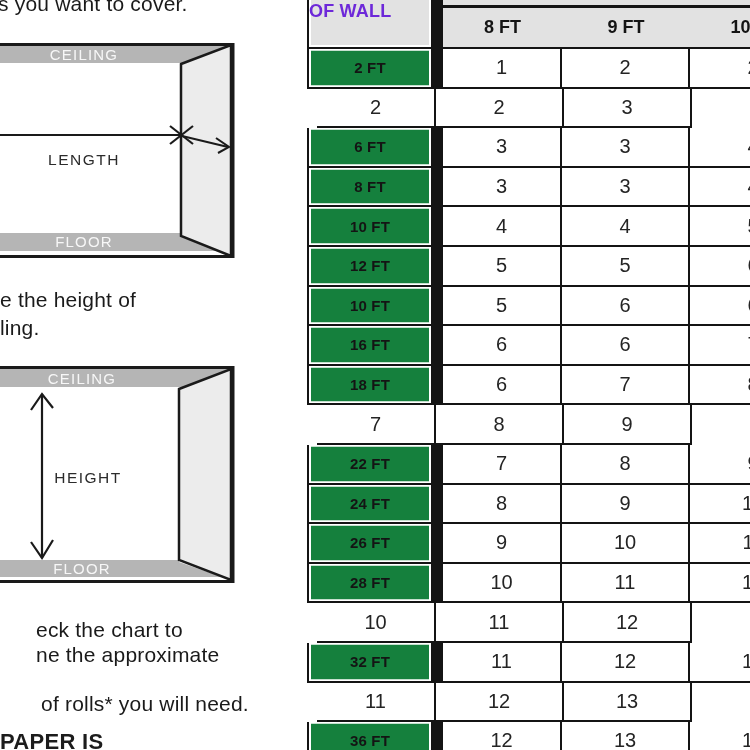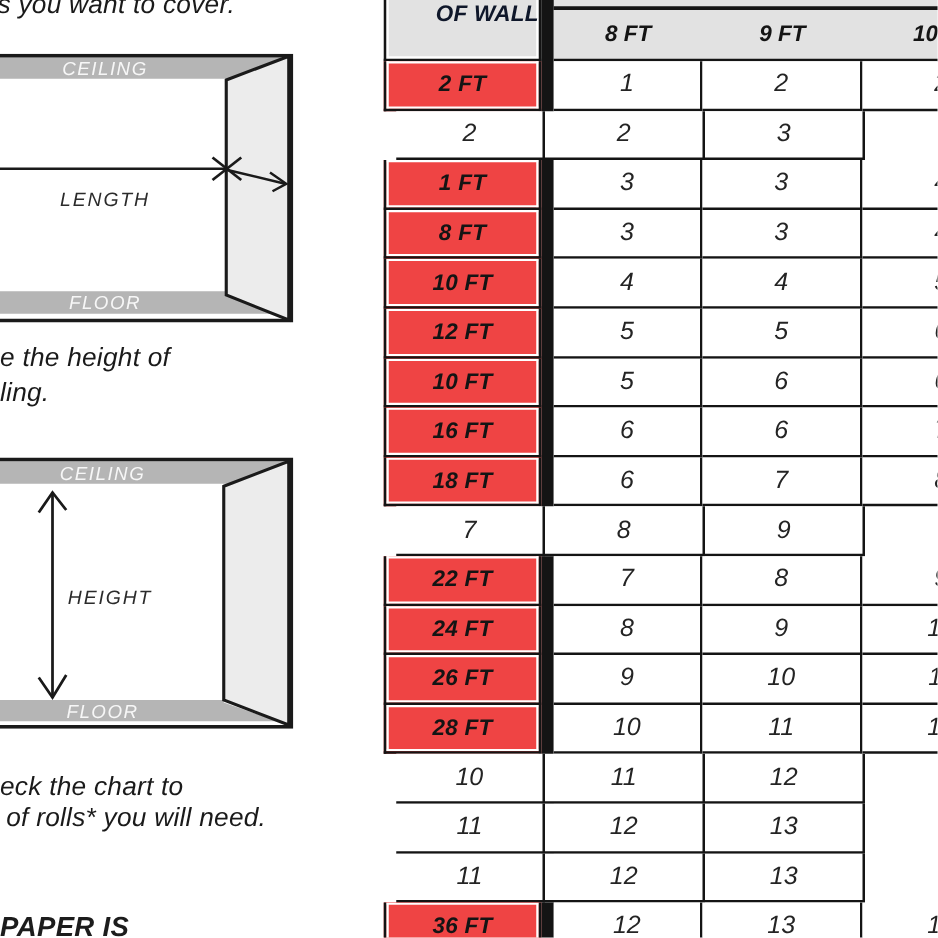--- a/index.html
+++ b/index.html
@@ -1,25 +1,25 @@
 <!DOCTYPE html>
 <html><head>
 <meta charset="utf-8">
 <style>
   html,body { margin:0; padding:0; }
   .stage {
     position:relative; width:750px; height:750px; overflow:hidden;
-    background:#ffffff; font-family:"Liberation Sans", sans-serif; color:#1c1c1c;font-style:italic;
+    background:#ffffff; font-family:"Liberation Sans", sans-serif; color:#1c1c1c;
   }
   
   .note { position:absolute; left:0; font-size:21px; letter-spacing:0.2px; color:#1a1a1a; white-space:nowrap; }
   .note-top  { top:-8px; left:-2px; }
-  .note-mid  { top:273px; line-height:28px; }
-  .note-chart{ top:617px; line-height:25px; }
-  .note-chart .indent { padding-left:5px; }
+  .note-mid  { top:286px; line-height:28px; }
+  .note-chart{ top:617px; line-height:25px;padding-left:36px; }
+  .note-chart .indent { padding-left:5px;margin-top:24px; }
   .note-bold { position:absolute; left:0; top:729px; font-size:22px; font-weight:bold; letter-spacing:0.3px; white-space:nowrap; }
   
   .diag { position:absolute; left:0; }
   .diag1 { top:43px; }
   .diag2 { top:366px; }
   .diag text { font-family:"Liberation Sans", sans-serif; }
   .band-label { fill:#f7f7f7; font-size:15px; letter-spacing:1.2px; }
   .dim-label  { fill:#2b2b2b; font-size:15.5px; letter-spacing:1.5px; }
   
   .table-wrap { position:absolute; left:307px; top:-35px; width:700px; }
@@ -28,41 +28,41 @@
     position:absolute; left:136px; top:0; width:560px; height:43px;
     box-sizing:border-box; background:#e2e2e2; border-bottom:3px solid #141414;
   }
   .corner-cell {
     position:absolute; left:0; top:0; width:126px; height:84px; box-sizing:border-box;
     background:#e2e2e2; border-left:2.5px solid #141414; border-right:2.5px solid #141414;
     border-bottom:2.5px solid #141414;
     box-shadow: inset 2px 0 0 #fff, inset -2px 0 0 #fff, inset 0 -2px 0 #fff;
   }
   .corner-cell span {
-    position:absolute; top:36px; left:0; width:100%; text-align:right;
-    font-weight:bold; font-size:18px; color:#0f172a; letter-spacing:0.2px;
+    position:absolute; top:36px; left:0; width:100%; text-align:left;
+    font-weight:bold; font-size:18px; color:#6d28d9; letter-spacing:0.2px;
   }
   .col-headers {
     position:absolute; left:136px; top:43px; width:560px; height:41px; box-sizing:border-box;
     background:#e2e2e2; border-bottom:2.5px solid #141414; display:flex;
   }
   .col-headers .ch {
     display:flex; align-items:center; justify-content:center;
     font-weight:bold; font-size:18px; color:#141414;
   }
   .ch.c0 { width:119px; } .ch.c1 { width:128px; } .ch.c2 { width:128px; }
   .rows { position:absolute; left:0; top:84px; }
   .trow { display:flex; }
   .label-cell {
     box-sizing:border-box; width:126px; height:39.6px;
-    background:#ef4444; border-left:2.5px solid #141414; border-right:2.5px solid #141414;
+    background:#15803d; border-left:2.5px solid #141414; border-right:2.5px solid #141414;
     border-bottom:2.5px solid #141414;
     box-shadow: inset 2px 0 0 #fff, inset -2px 0 0 #fff, inset 0 1.8px 0 #fff, inset 0 -1.8px 0 #fff;
     display:flex; align-items:center; justify-content:center;
-    font-weight:bold; font-size:18px; color:#141414; letter-spacing:0.2px;
+    font-weight:bold; font-size:15px; color:#141414; letter-spacing:0.2px;
   }
   .gap { width:10px; height:39.6px; }
   .data-cell {
     box-sizing:border-box; height:39.6px; background:#fff;
     border-right:2.2px solid #141414; border-bottom:2.8px solid #141414;
     display:flex; align-items:center; justify-content:center;
     font-size:20px; color:#242424;
   }
   .data-cell.v0 { width:119px; } .data-cell.v1 { width:128px; } .data-cell.v2 { width:128px; }
 </style>
@@ -109,20 +109,21 @@
       <polyline points="31,176 42,192 53,174"></polyline>
     </g>
     <rect x="-8" y="1.5" width="241" height="214" fill="none" stroke="#1a1a1a" stroke-width="3"></rect>
     <text class="band-label" x="82" y="18" text-anchor="middle">CEILING</text>
     <text class="dim-label" x="88" y="117" text-anchor="middle">HEIGHT</text>
     <text class="band-label" x="82" y="208" text-anchor="middle">FLOOR</text>
   </svg>
 
   <div class="note note-chart">
     <div>eck the chart to</div>
+    <div>ne the approximate</div>
     <div class="indent">of rolls* you will need.</div>
   </div>
   <div class="note-bold">PAPER IS</div>
 
   <div class="table-wrap">
     <div class="top-band"></div>
     <div class="corner-cell">
       <span>OF WALL</span>
     </div>
     <div class="divider"></div>
@@ -139,21 +140,21 @@
           <div class="data-cell v1">2</div>
           <div class="data-cell v2">2</div>
         </div>
         <div class="trow">
           <div class="gap"></div>
           <div class="data-cell v0">2</div>
           <div class="data-cell v1">2</div>
           <div class="data-cell v2">3</div>
         </div>
         <div class="trow">
-          <div class="label-cell">1 FT</div>
+          <div class="label-cell">6 FT</div>
           <div class="gap"></div>
           <div class="data-cell v0">3</div>
           <div class="data-cell v1">3</div>
           <div class="data-cell v2">4</div>
         </div>
         <div class="trow">
           <div class="label-cell">8 FT</div>
           <div class="gap"></div>
           <div class="data-cell v0">3</div>
           <div class="data-cell v1">3</div>
@@ -228,20 +229,21 @@
           <div class="data-cell v1">11</div>
           <div class="data-cell v2">12</div>
         </div>
         <div class="trow">
           <div class="gap"></div>
           <div class="data-cell v0">10</div>
           <div class="data-cell v1">11</div>
           <div class="data-cell v2">12</div>
         </div>
         <div class="trow">
+          <div class="label-cell">32 FT</div>
           <div class="gap"></div>
           <div class="data-cell v0">11</div>
           <div class="data-cell v1">12</div>
           <div class="data-cell v2">13</div>
         </div>
         <div class="trow">
           <div class="gap"></div>
           <div class="data-cell v0">11</div>
           <div class="data-cell v1">12</div>
           <div class="data-cell v2">13</div>

